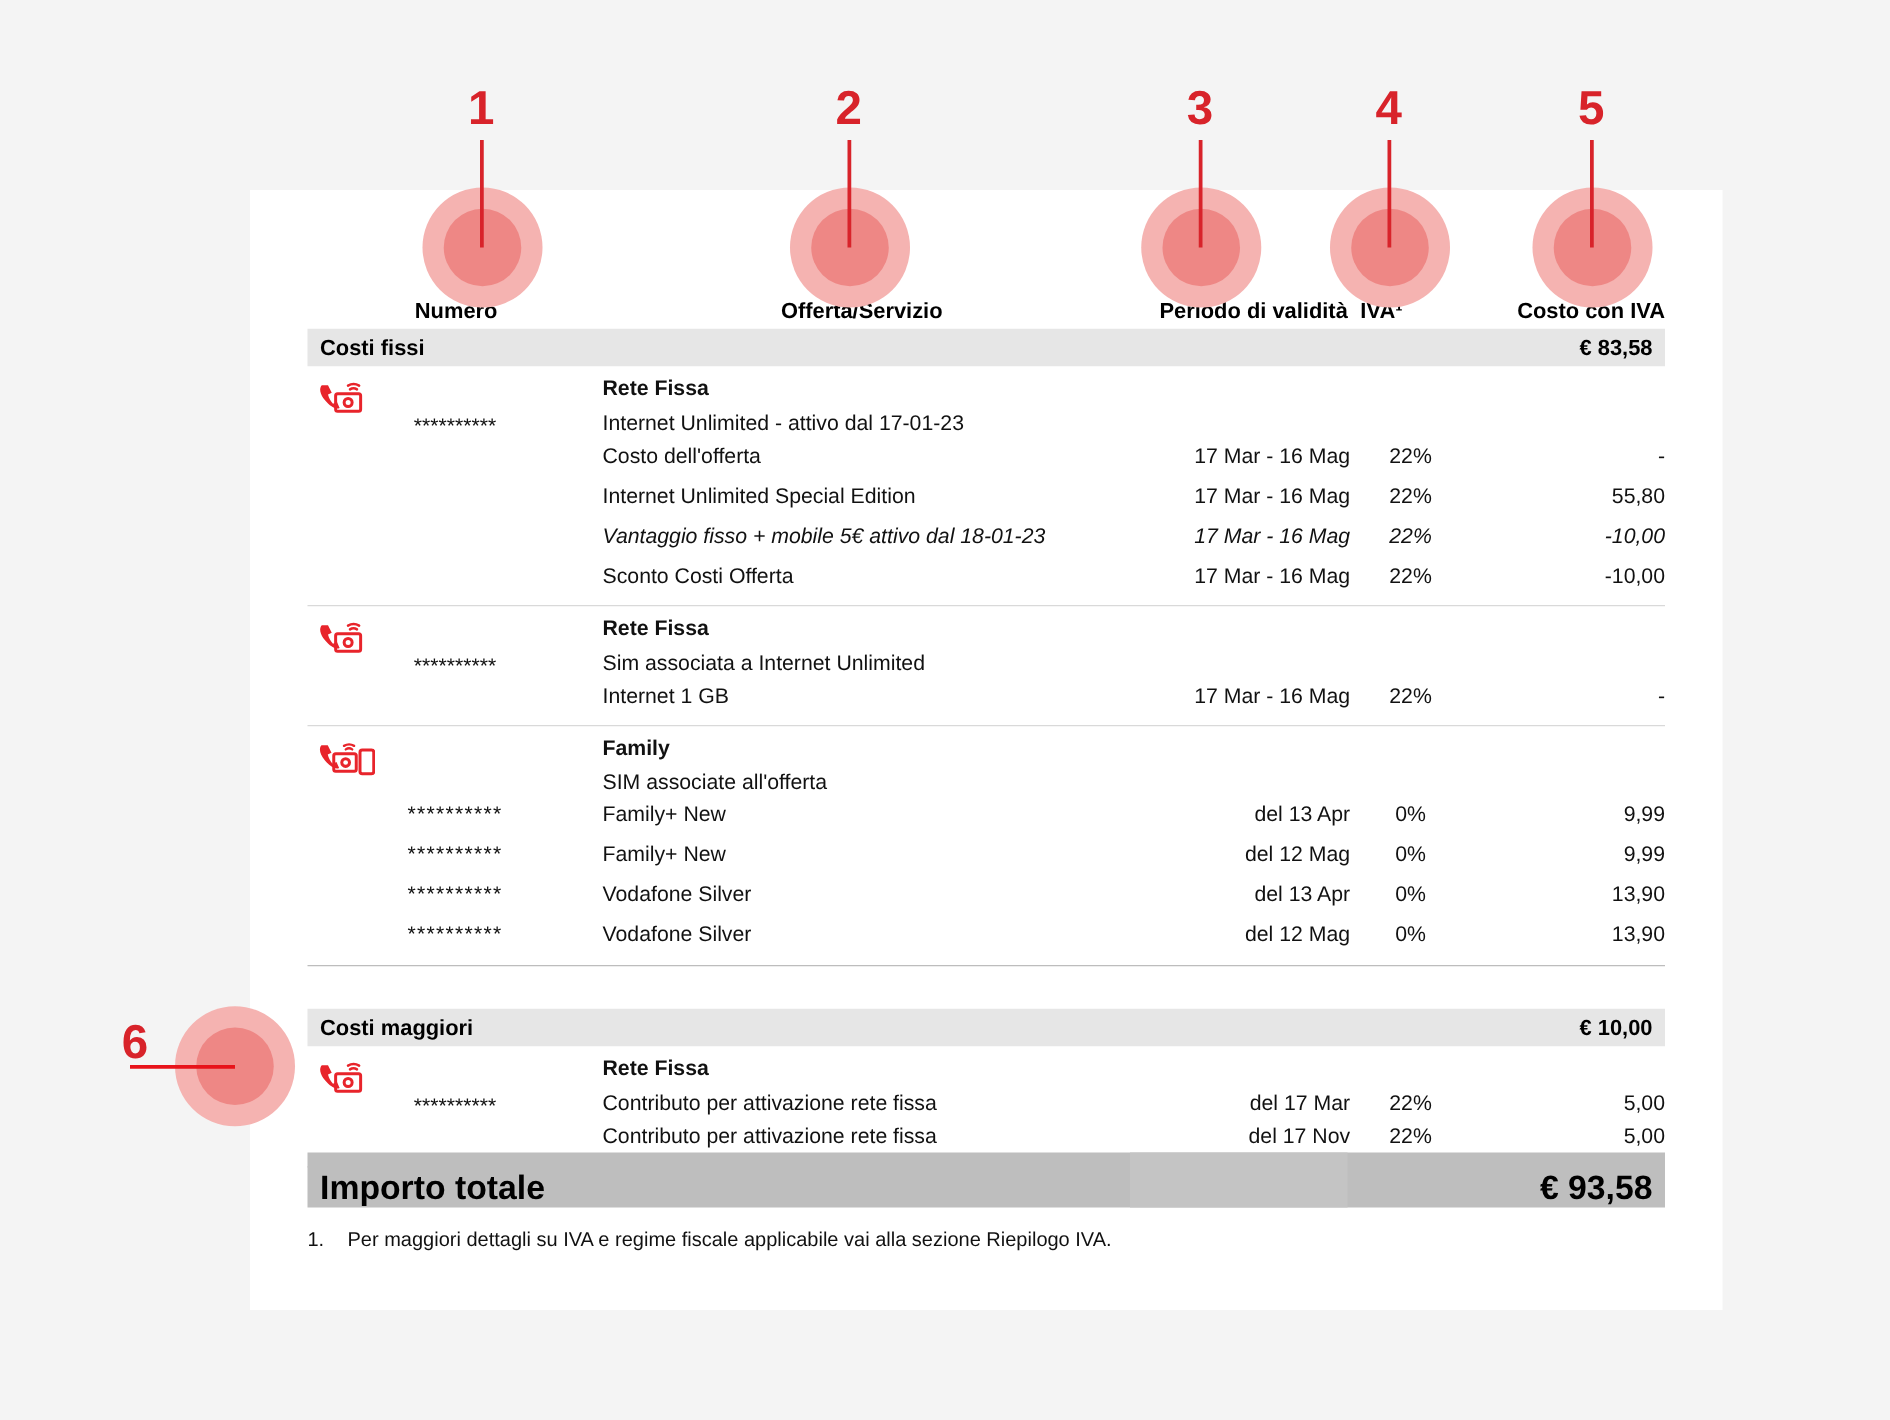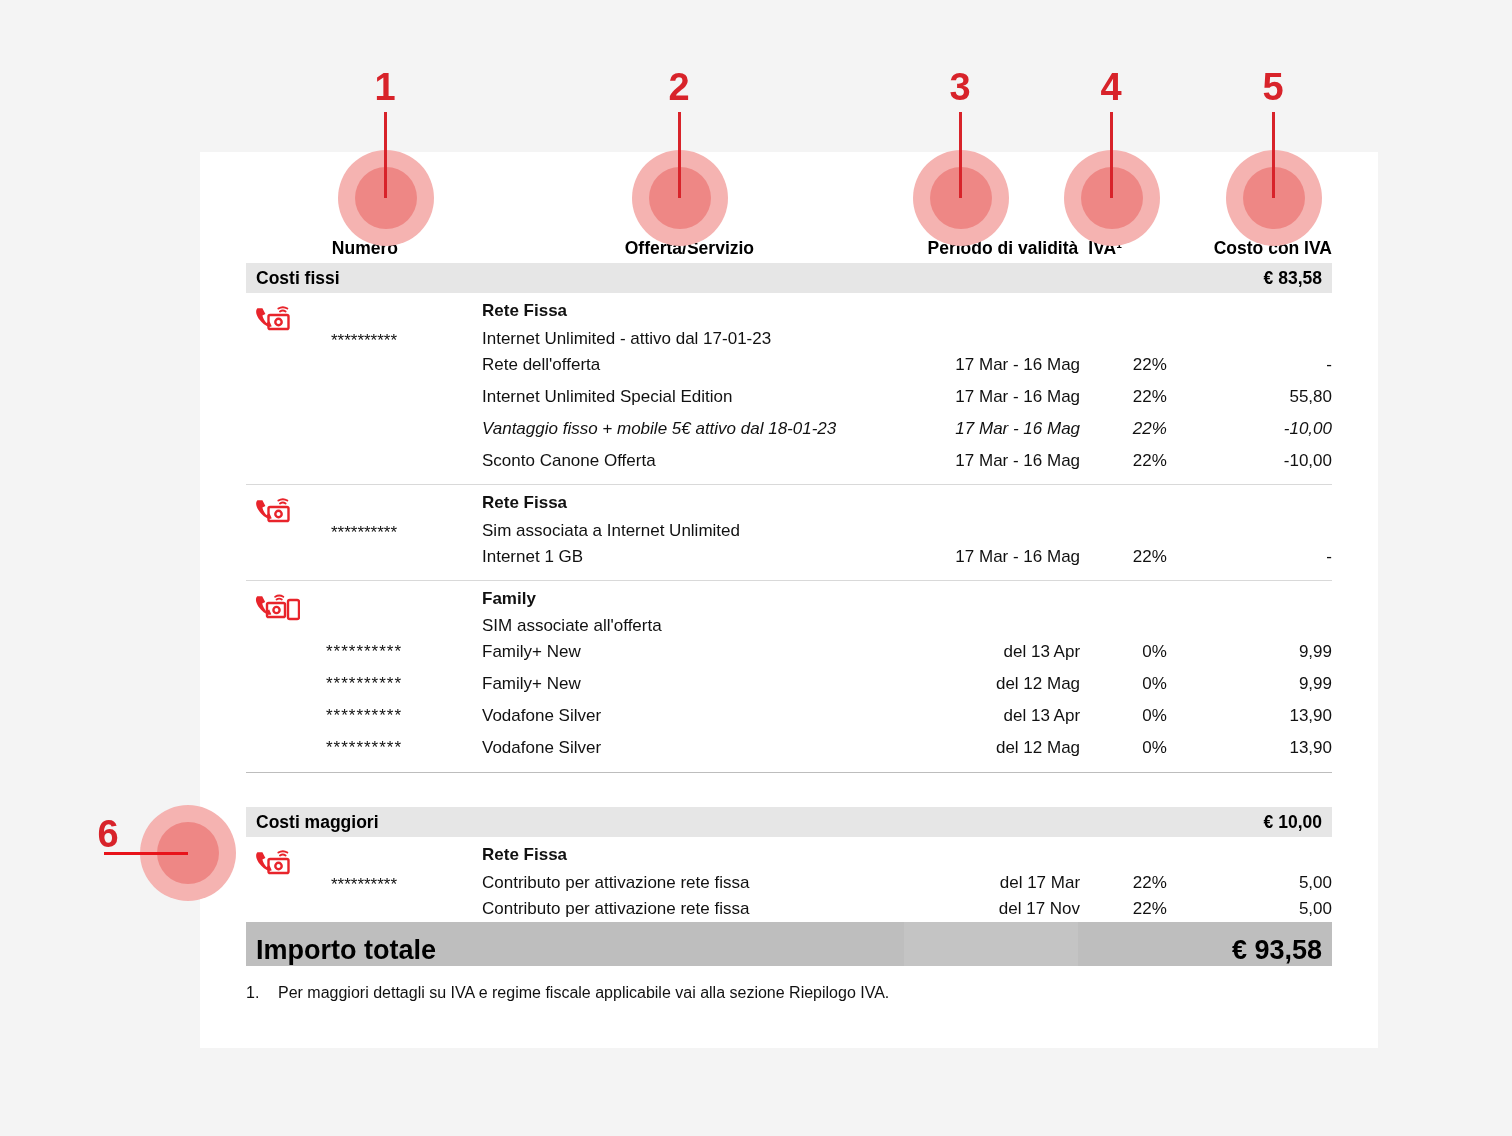--- a/index.html
+++ b/index.html
@@ -61,21 +61,21 @@
   .sectionbar .lbl{padding-left:10px;flex:1;}
   .sectionbar .amt{padding-right:10px;text-align:right;}
 
   .grp{border-bottom:1px solid #d9d9d9;}
   .grp.last{border-bottom:1px solid #bdbdbd;}
 
   .row{display:flex;align-items:flex-start;font-size:17px;color:#111;}
   .row .num{width:240px;text-align:center;letter-spacing:1px;font-size:17px;}
   .row .desc{width:415px;text-align:left;padding-right:8px;}
   .row .per{width:185px;text-align:right;}
-  .row .iva{width:78px;text-align:right;padding-left:10px;}
+  .row .iva{width:78px;text-align:center;padding-left:10px;}
   .row .cost{width:168px;text-align:right;}
   .row.head .desc{font-weight:bold;}
   .row.ital .desc,.row.ital .per,.row.ital .iva,.row.ital .cost{font-style:italic;}
   .pad{padding-top:6px;padding-bottom:6px;}
 
   .iconcell{width:240px;position:relative;}
   .iconwrap{position:absolute;left:8px;top:2px;}
 
   
   #totalbar{
@@ -136,42 +136,42 @@
       <div class="row" style="margin-top:-22px;">
         <div class="num"></div>
         <div class="desc">Internet Unlimited - attivo dal 17-01-23</div>
         <div class="per"></div>
         <div class="iva"></div>
         <div class="cost"></div>
       </div>
 
       <div class="row pad">
         <div class="num"></div>
-        <div class="desc">Rete dell'offerta</div>
+        <div class="desc">Costo dell'offerta</div>
         <div class="per">17 Mar - 16 Mag</div>
         <div class="iva">22%</div>
         <div class="cost">-</div>
       </div>
       <div class="row pad">
         <div class="num"></div>
         <div class="desc">Internet Unlimited Special Edition</div>
         <div class="per">17 Mar - 16 Mag</div>
         <div class="iva">22%</div>
         <div class="cost">55,80</div>
       </div>
       <div class="row pad ital">
         <div class="num"></div>
         <div class="desc">Vantaggio fisso + mobile 5€ attivo dal 18-01-23</div>
         <div class="per">17 Mar - 16 Mag</div>
         <div class="iva">22%</div>
         <div class="cost">-10,00</div>
       </div>
       <div class="row pad">
         <div class="num"></div>
-        <div class="desc">Sconto Canone Offerta</div>
+        <div class="desc">Sconto Costi Offerta</div>
         <div class="per">17 Mar - 16 Mag</div>
         <div class="iva">22%</div>
         <div class="cost">-10,00</div>
       </div>
     </div>
 
     <div class="grp" style="padding-top:8px;padding-bottom:7px;">
       <div class="row head">
         <div class="iconcell">
           <span class="iconwrap">

